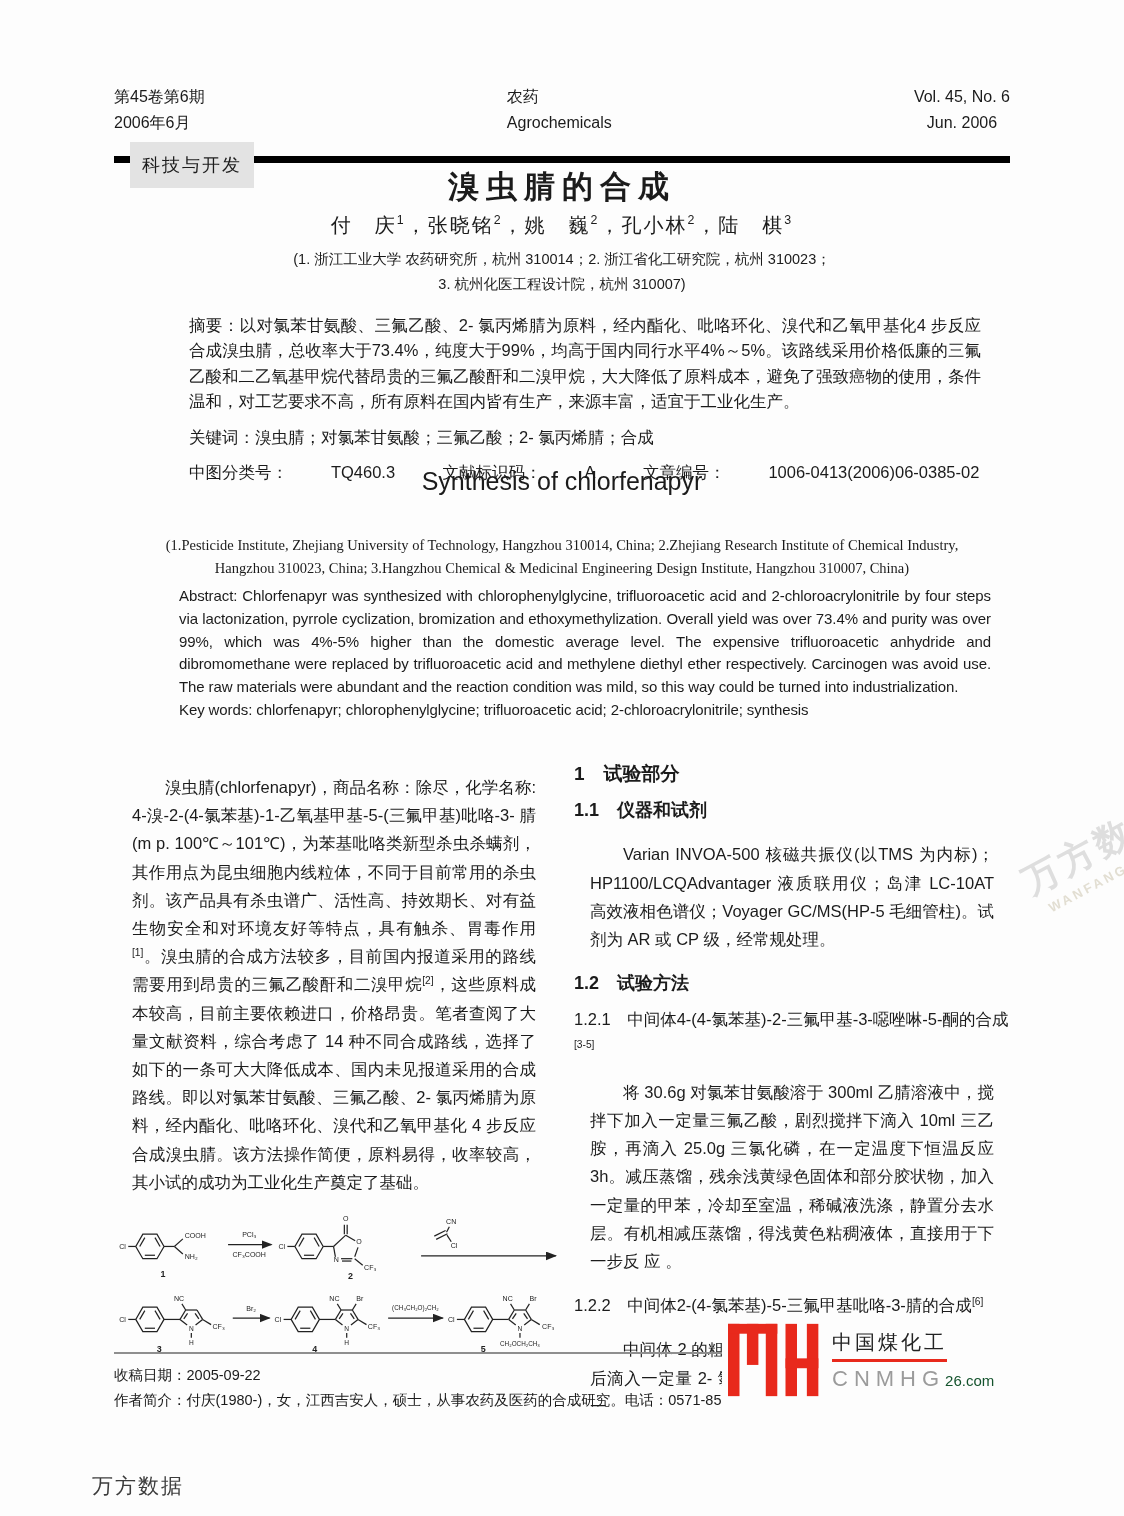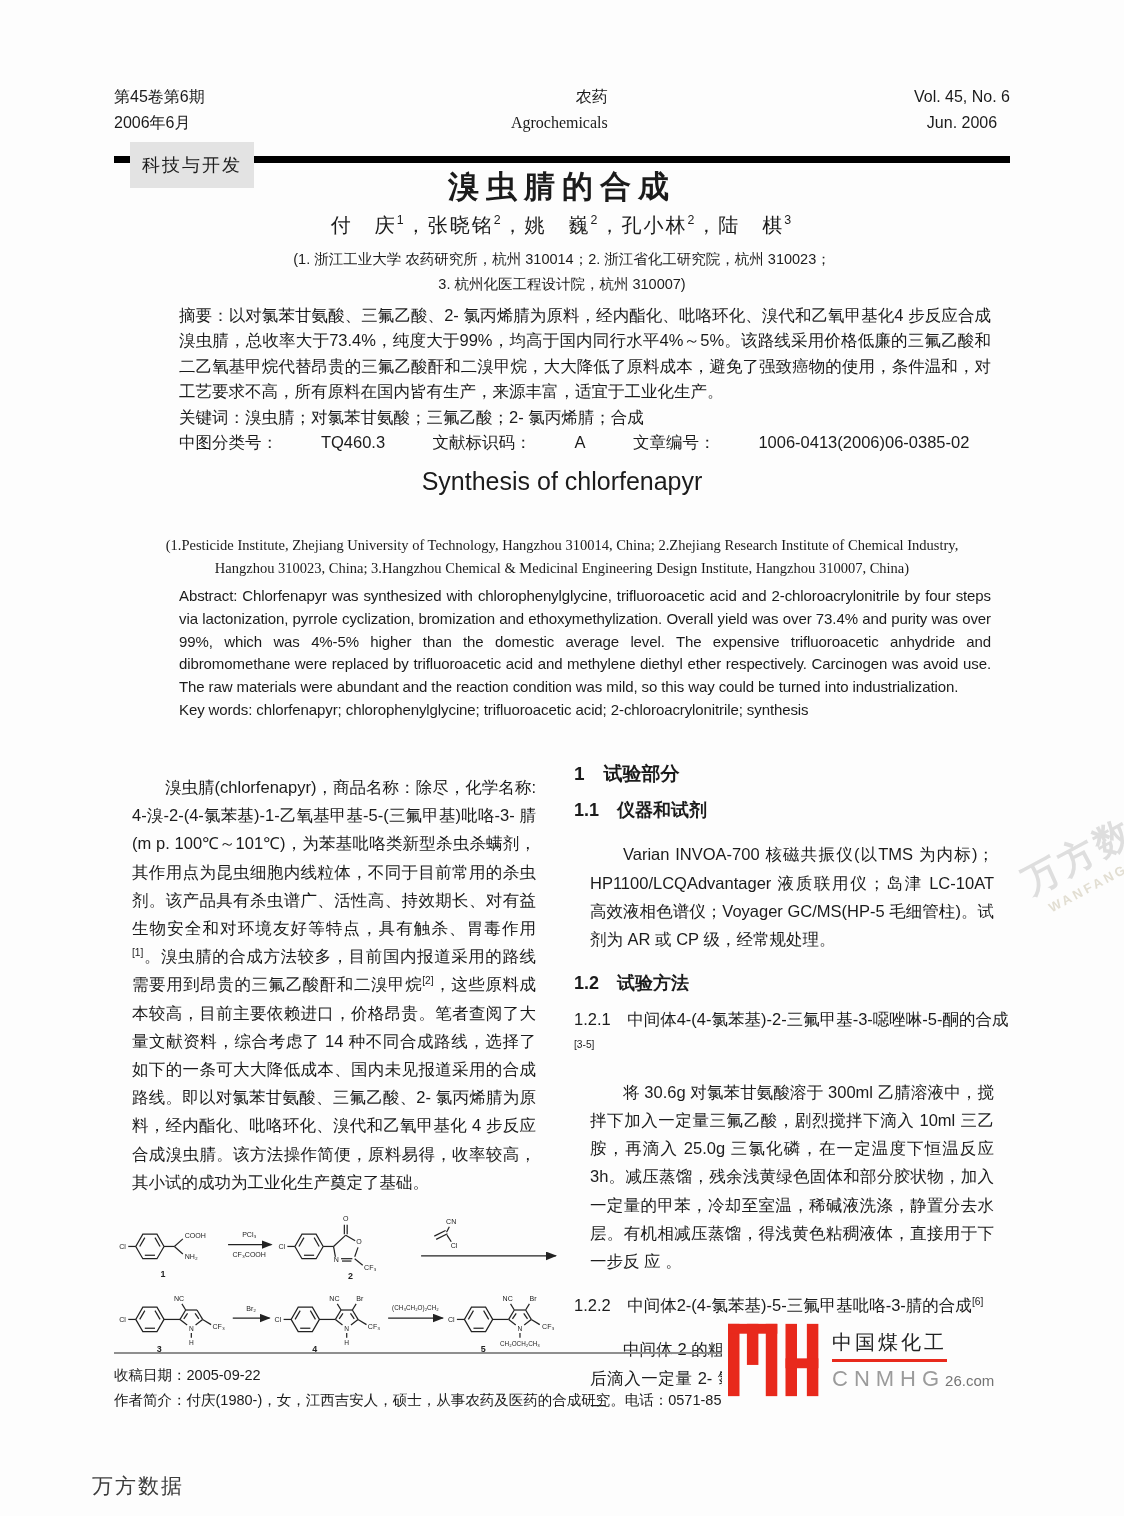--- a/index.html
+++ b/index.html
@@ -4,29 +4,29 @@
 <style>
   html,body{margin:0;padding:0;background:#888;}
   .page{position:relative;width:1124px;height:1516px;margin:0 auto;background:#fdfdfd;
         font-family:"Liberation Sans",sans-serif;color:#1b1b1b;overflow:hidden;}
   .abs{position:absolute;}
   sup{font-size:0.62em;line-height:0;}
   
   .header{top:84px;left:114px;width:896px;display:flex;justify-content:space-between;
           align-items:flex-start;padding-bottom:20px;border-bottom:7px solid #000000;
           font-size:16px;line-height:26px;}
-  .header .hc{text-align:right;font-family:Liberation Serif, serif;}
+  .header .hc{text-align:left;}
   .header .hr{text-align:center;}
   .badge{top:142px;left:130px;background:#e3e3e3;padding:11px 12px;font-size:18px;letter-spacing:2px;}
   
   .title-cn{top:166px;left:114px;width:896px;text-align:center;font-size:31px;font-weight:bold;letter-spacing:7px;}
   .authors-cn{top:212px;left:114px;width:896px;text-align:center;font-size:20px;letter-spacing:2px;}
   .affil-cn{top:247px;left:114px;width:896px;text-align:center;font-size:14.5px;line-height:25px;}
   .abstract-cn{top:303px;left:179px;width:812px;font-size:16.5px;line-height:25.4px;text-align:justify;}
-  .abstract-cn p{margin:0;}
+  .abstract-cn p{margin:10px;}
   .clc-line span{display:inline-block;margin-right:2.6em;}
   .clc-line span:last-child{margin-right:0;}
   
   .title-en{top:467px;left:114px;width:896px;text-align:center;font-size:25px;}
   .authors-en{top:503px;left:114px;width:896px;text-align:center;font-size:17.5px;}
   .affil-en{top:534px;left:114px;width:896px;text-align:center;font-family:"Liberation Serif",serif;
             font-size:14.5px;line-height:23px;}
   .abstract-en{top:585px;left:179px;width:812px;font-size:15px;line-height:22.8px;
                text-align:justify;letter-spacing:-0.1px;}
   .abstract-en p{margin:0;}
@@ -43,21 +43,21 @@
   
   .footrule{top:1352px;left:114px;width:650px;height:2px;background:#8f8f8f;z-index:1;}
   .footer{top:1363px;left:114px;width:780px;font-size:14.5px;line-height:25px;z-index:1;}
   .footer p{margin:0;}
   .logo{top:1314px;left:722px;z-index:3;background:#fdfdfd;display:flex;align-items:center;
         gap:12px;padding:6px 10px 10px 6px;}
   .logo-text .lt-cn{font-size:20px;letter-spacing:3px;color:#222;padding-bottom:3px;
                     border-bottom:3px solid #e8291c;display:inline-block;}
   .logo-text .lt-row{margin-top:4px;white-space:nowrap;}
   .logo-text .lt-letters{font-size:22px;letter-spacing:6px;color:#9b9b9b;}
-  .logo-text .lt-domain{font-size:15px;color:#737373;}
+  .logo-text .lt-domain{font-size:15px;color:#14532d;}
   .wanfang-bottom{top:1472px;left:92px;font-size:21px;color:#3c3c3c;letter-spacing:2px;z-index:1;}
   .watermark{top:822px;left:970px;width:260px;transform:rotate(-28deg);color:#dedede;
              font-weight:bold;text-align:center;z-index:0;}
   .watermark .w-cn{font-size:36px;letter-spacing:4px;}
   .watermark .w-en{font-size:13px;letter-spacing:3px;color:#e2ded2;}
   svg text{font-family:"Liberation Sans",sans-serif;fill:#222;}
 </style>
 </head>
 <body>
 
@@ -245,21 +245,21 @@
           <line x1="882" y1="227" x2="900" y2="238" stroke="#222" stroke-width="2.6"></line>
           <text x="918" y="248" font-size="15" text-anchor="middle">CF₃</text>
           <text x="780" y="296" font-size="19" font-weight="bold" text-anchor="middle">5</text>
         </svg>
       </div>
     </div>
 
     <div class="col">
       <div class="h1">1　试验部分</div>
       <div class="h2">1.1　仪器和试剂</div>
-      <p class="indent">Varian INVOA-700 核磁共振仪(以TMS 为内标)；HP1100/LCQAdvantager 液质联用仪；岛津 LC-10AT 高效液相色谱仪；Voyager GC/MS(HP-5 毛细管柱)。试剂为 AR 或 CP 级，经常规处理。</p>
+      <p class="indent">Varian INVOA-500 核磁共振仪(以TMS 为内标)；HP1100/LCQAdvantager 液质联用仪；岛津 LC-10AT 高效液相色谱仪；Voyager GC/MS(HP-5 毛细管柱)。试剂为 AR 或 CP 级，经常规处理。</p>
       <div class="h2">1.2　试验方法</div>
       <div class="h3"><span>1.2.1　中间体4-(4-氯苯基)-2-三氟甲基-3-噁唑啉-5-酮的合成</span><sup>[3-5]</sup></div>
       <p class="indent">将 30.6g 对氯苯甘氨酸溶于 300ml 乙腈溶液中，搅拌下加入一定量三氟乙酸，剧烈搅拌下滴入 10ml 三乙胺，再滴入 25.0g 三氯化磷，在一定温度下恒温反应 3h。减压蒸馏，残余浅黄绿色固体和部分胶状物，加入一定量的甲苯，冷却至室温，稀碱液洗涤，静置分去水层。有机相减压蒸馏，得浅黄色粘稠液体，直接用于下一步反 应 。</p>
       <div class="h3"><span>1.2.2　中间体2-(4-氯苯基)-5-三氟甲基吡咯-3-腈的合成</span><sup>[6]</sup></div>
       <p class="indent">中间体 2 的粗品中先后加入 130ml 乙腈，搅拌下先后滴入一定量 2- 氯丙烯腈和 15g 三乙胺，滴毕升温，一</p>
     </div>
   </div>
 
   <div class="abs footrule"></div>
   <div class="abs footer">

